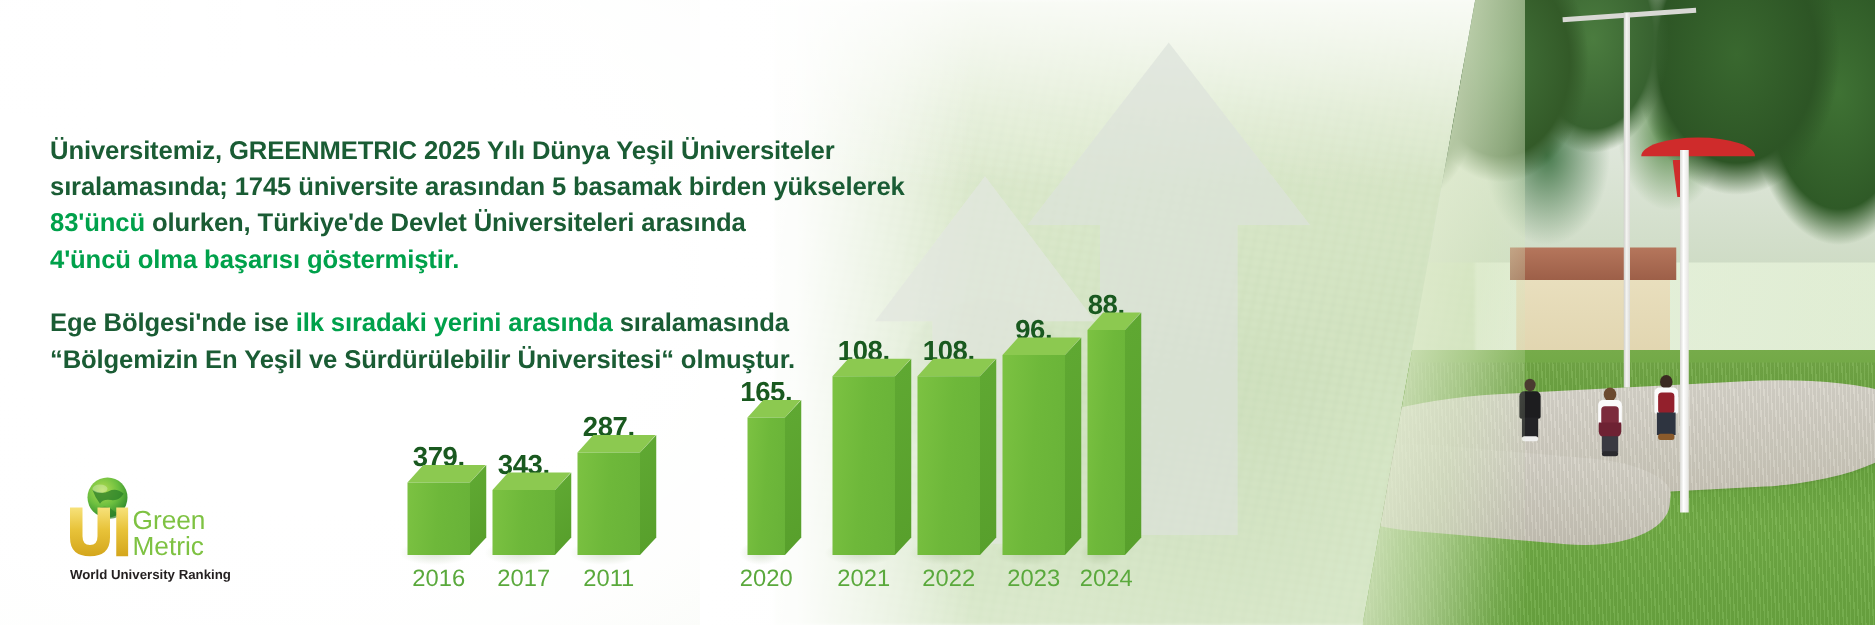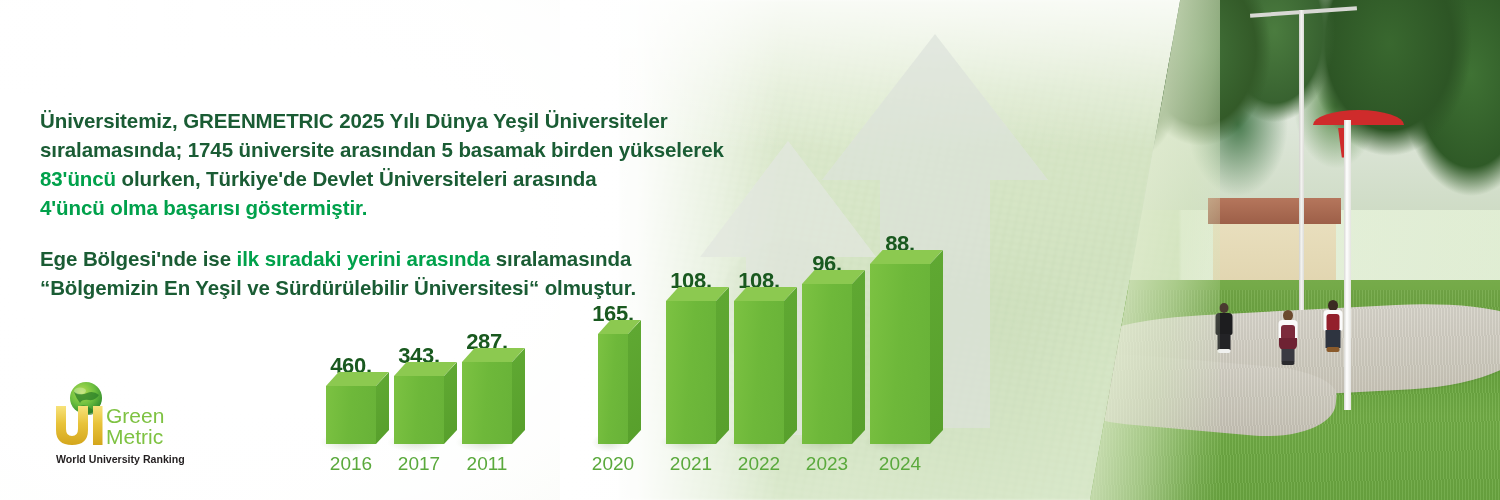--- a/index.html
+++ b/index.html
@@ -296,31 +296,31 @@
       <text x="62" y="45" font-family="Liberation Sans, sans-serif" font-size="21" fill="#7ec242">Green</text>
       <text x="62" y="66" font-family="Liberation Sans, sans-serif" font-size="21" fill="#7ec242">Metric</text>
 
       <text x="12" y="85" font-family="Liberation Sans, sans-serif" font-size="10.6" font-weight="bold" fill="#231f20">World University Ranking</text>
     </svg>
   </div>
 
   <div class="chart">
 
     <div class="bar-group" style="left:26px;width:50px;height:58px;">
-      <div class="bar-value">460.</div>
+      <div class="bar-value">379.</div>
       <div class="bar3d">
         <div class="bar-shadow"></div>
         <div class="face-top"></div>
         <div class="face-side"></div>
         <div class="face-front"></div>
       </div>
       <div class="bar-year">2016</div>
     </div>
 
-    <div class="bar-group" style="left:94px;width:50px;height:68px;">
+    <div class="bar-group" style="left:94px;width:50px;height:52px;">
       <div class="bar-value">343.</div>
       <div class="bar3d">
         <div class="bar-shadow"></div>
         <div class="face-top"></div>
         <div class="face-side"></div>
         <div class="face-front"></div>
       </div>
       <div class="bar-year">2017</div>
     </div>
 
@@ -373,21 +373,21 @@
       <div class="bar-value">96.</div>
       <div class="bar3d">
         <div class="bar-shadow"></div>
         <div class="face-top"></div>
         <div class="face-side"></div>
         <div class="face-front"></div>
       </div>
       <div class="bar-year">2023</div>
     </div>
 
-    <div class="bar-group" style="left:570px;width:60px;height:180px;">
+    <div class="bar-group" style="left:570px;width:30px;height:180px;">
       <div class="bar-value">88.</div>
       <div class="bar3d">
         <div class="bar-shadow"></div>
         <div class="face-top"></div>
         <div class="face-side"></div>
         <div class="face-front"></div>
       </div>
       <div class="bar-year">2024</div>
     </div>
 

